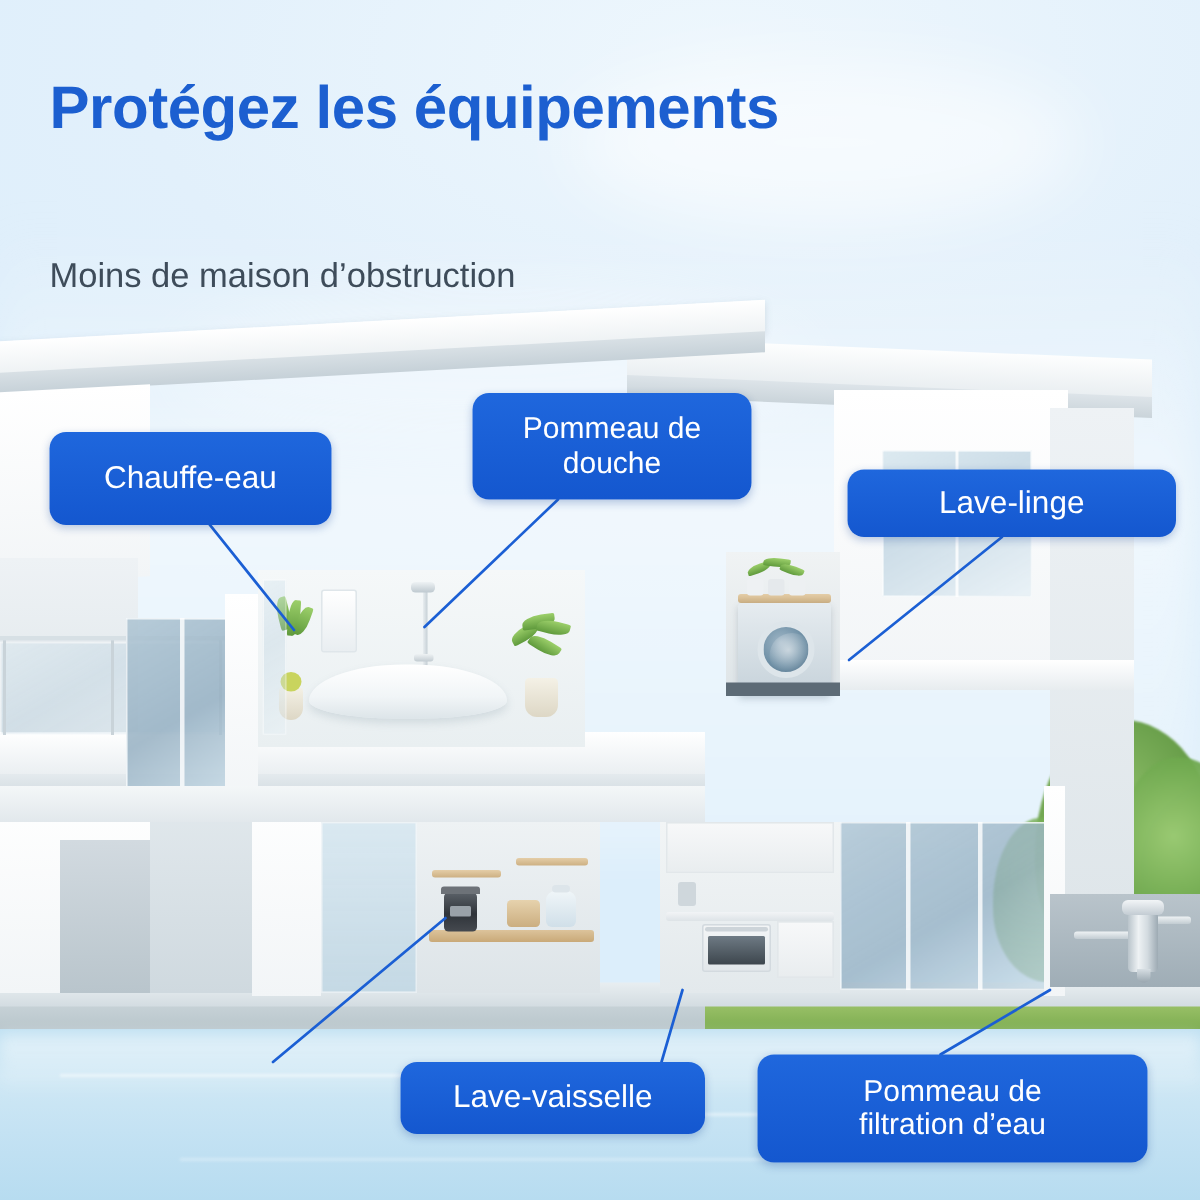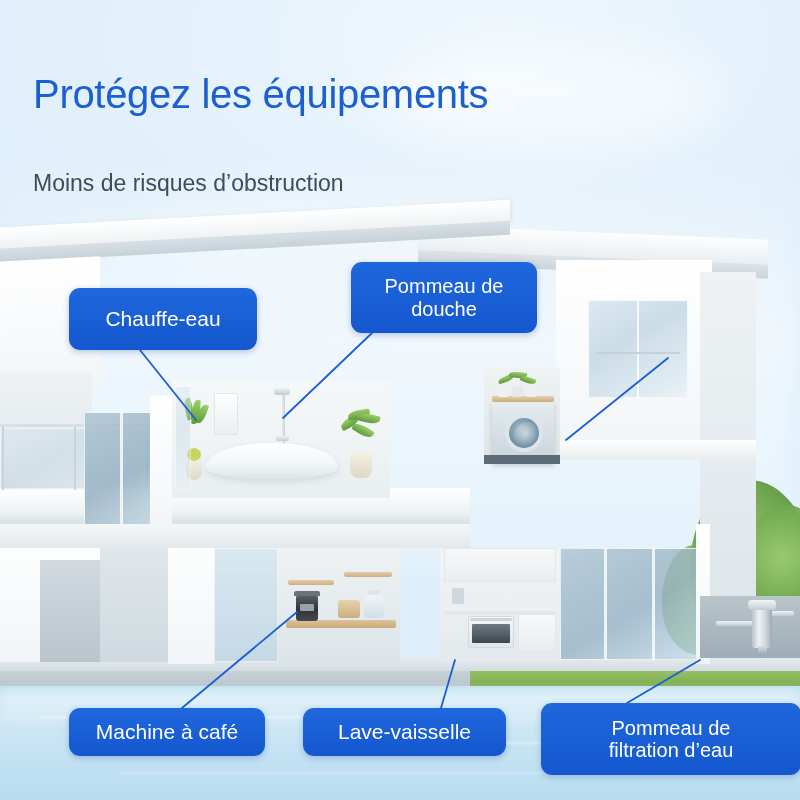--- a/index.html
+++ b/index.html
@@ -188,43 +188,41 @@
     position:absolute;
     background:linear-gradient(180deg,#f2f5f7,#c3ccd3);
     border-radius:4px;
   }
   .pipe { position:absolute; background:linear-gradient(180deg,#eef2f4,#c2ccd2); border-radius:2px; }
 
   
   .headline {
     position:absolute; left:33px; top:50px; width:600px;
     color:#1c5fd0;
-    font-size:40px; line-height:1.12; font-weight:400;
+    font-size:40px; line-height:1.12; font-weight:700;
     letter-spacing:-.3px;
-    margin-top:22px;
   }
   .subhead {
     position:absolute; left:33px; top:168px; width:560px;
     color:#3e4c5a;
     font-size:23px; line-height:1.35; font-weight:400;
   }
 
   
   .badge {
     position:absolute;
     background:linear-gradient(180deg,#1f67dd 0%,#1457cf 100%);
     color:#ffffff;
     border-radius:11px;
     display:flex; align-items:center; justify-content:center;
     text-align:center;
     font-size:21px; font-weight:400; line-height:1.12;
     padding:6px 14px;
     box-shadow:0 2px 6px rgba(20,70,150,.28);
     white-space:pre-line;
-    margin-left:36px;
   }
   .badge.two { font-size:20px; }
 
   
   svg.links { position:absolute; left:0; top:0; width:800px; height:800px; pointer-events:none; }
 </style>
 </head>
 <body>
 
 <div id="stage">
@@ -370,25 +368,25 @@
         <line x1="668" y1="358" x2="566" y2="440"></line>
         <line x1="182" y1="708" x2="297" y2="612"></line>
         <line x1="441" y1="708" x2="455" y2="660"></line>
         <line x1="627" y1="703" x2="700" y2="660"></line>
       </g>
   </svg>
 
   <div class="badge" style="left: 33px; top: 288px; width: 188px; height: 62px;">Chauffe-eau</div>
   <div class="badge two" style="left: 315px; top: 262px; width: 186px; height: 71px;">Pommeau de
 douche</div>
-  <div class="badge" style="left: 33px; top: 708px; width: 196px; height: 48px;">Machine à café</div>
+  <div class="badge" style="left: 565px; top: 313px; width: 219px; height: 45px;">Lave-linge</div>
   <div class="badge" style="left: 267px; top: 708px; width: 203px; height: 48px;">Lave-vaisselle</div>
   <div class="badge two" style="left: 505px; top: 703px; width: 260px; height: 72px;">Pommeau de
 filtration d’eau</div>
 
   <div class="headline">
     <div>Protégez les équipements</div>
   </div>
   <div class="subhead">
-    <div>Moins de risques d’obstruction</div>
+    <div>Moins de maison d’obstruction</div>
   </div>
 
 </div>
 
 </body></html>

